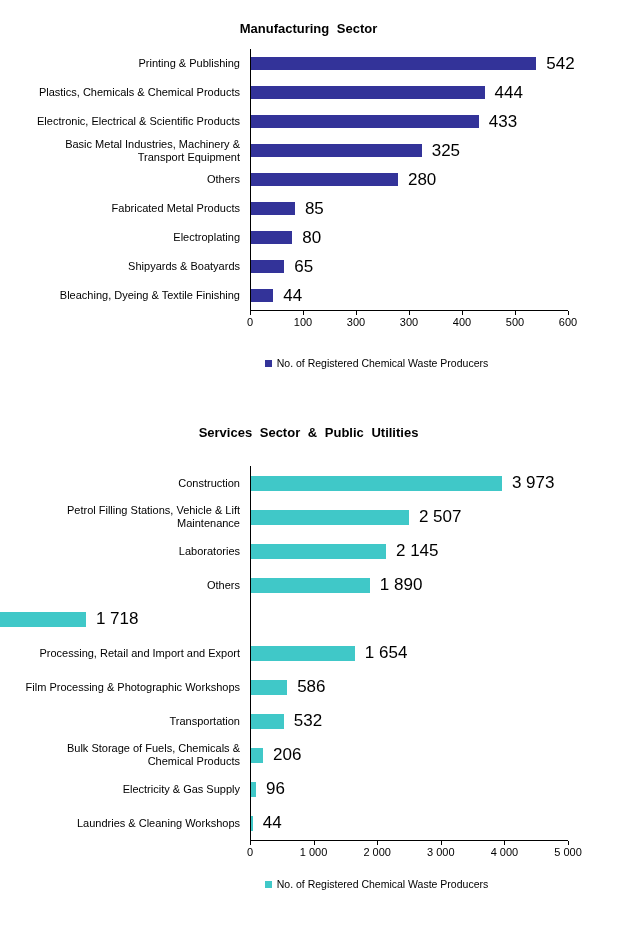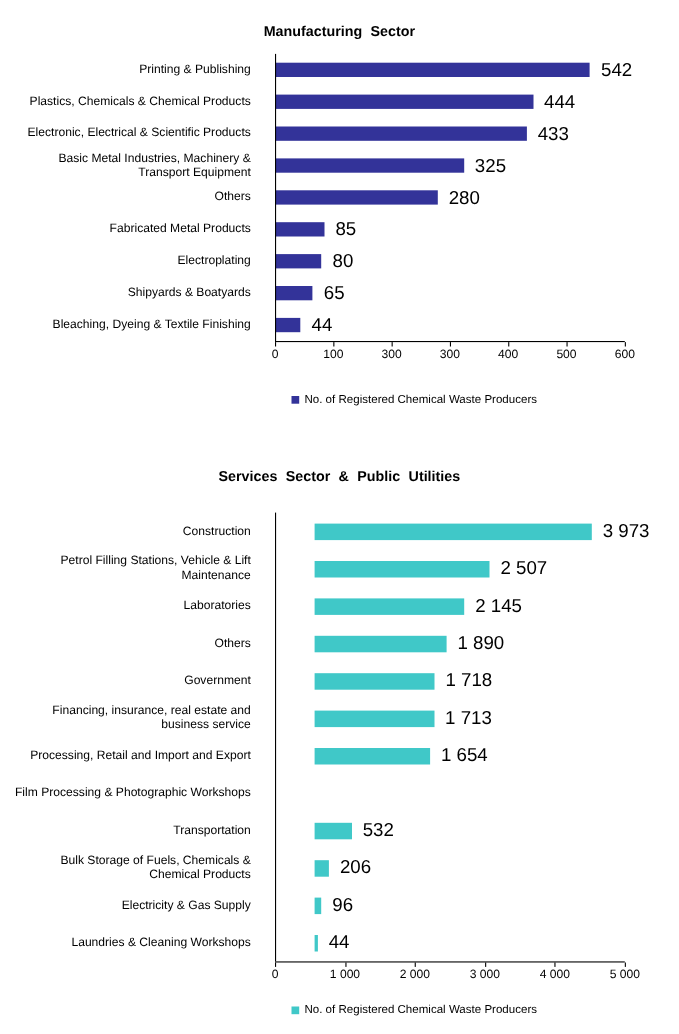--- a/index.html
+++ b/index.html
@@ -30,24 +30,24 @@
   .chart-1 .chart-title { margin-bottom: 26px; }
 
   .plot { position: relative; }
   .rows { position: relative; }
   .row {
     display: grid;
     grid-template-columns: 250px 317px;
     align-items: center;
   }
   .chart-0 .row { min-height: 29px; }
-  .chart-1 .row { min-height: 34px; gap: 36px; }
+  .chart-1 .row { min-height: 34px; }
   .cat {
     text-align: right;
-    padding-right: 22px;
+    padding-right: 10px;
     font-size: 11px;
     line-height: 1.18;
     white-space: pre-line;
   }
   .track {
     position: relative;
     height: 100%;
     display: flex;
     align-items: center;
   }
@@ -234,43 +234,38 @@
             </div>
           </div>
           <div class="row">
             <div class="cat">Others</div>
             <div class="track">
               <div class="bar" style="width: 37.8%; background: rgb(64, 200, 200);"></div>
               <span class="val">1 890</span>
             </div>
           </div>
           <div class="row">
-            <div class="cat">Government</div>
             <div class="track">
               <div class="bar" style="width: 34.36%; background: rgb(64, 200, 200);"></div>
               <span class="val">1 718</span>
             </div>
           </div>
           <div class="row">
-            <div class="cat">Financing, insurance, real estate and
-business service</div>
-            <div class="track">
-              <div class="bar" style="width: 34.26%; background: rgb(64, 200, 200);"></div>
-              <span class="val">1 713</span>
-            </div>
-          </div>
-          <div class="row">
             <div class="cat">Processing, Retail and Import and Export</div>
             <div class="track">
               <div class="bar" style="width: 33.08%; background: rgb(64, 200, 200);"></div>
               <span class="val">1 654</span>
             </div>
           </div>
           <div class="row">
             <div class="cat">Film Processing &amp; Photographic Workshops</div>
+            <div class="track">
+              <div class="bar" style="width: 11.72%; background: rgb(64, 200, 200);"></div>
+              <span class="val">586</span>
+            </div>
           </div>
           <div class="row">
             <div class="cat">Transportation</div>
             <div class="track">
               <div class="bar" style="width: 10.64%; background: rgb(64, 200, 200);"></div>
               <span class="val">532</span>
             </div>
           </div>
           <div class="row">
             <div class="cat">Bulk Storage of Fuels, Chemicals &amp;

